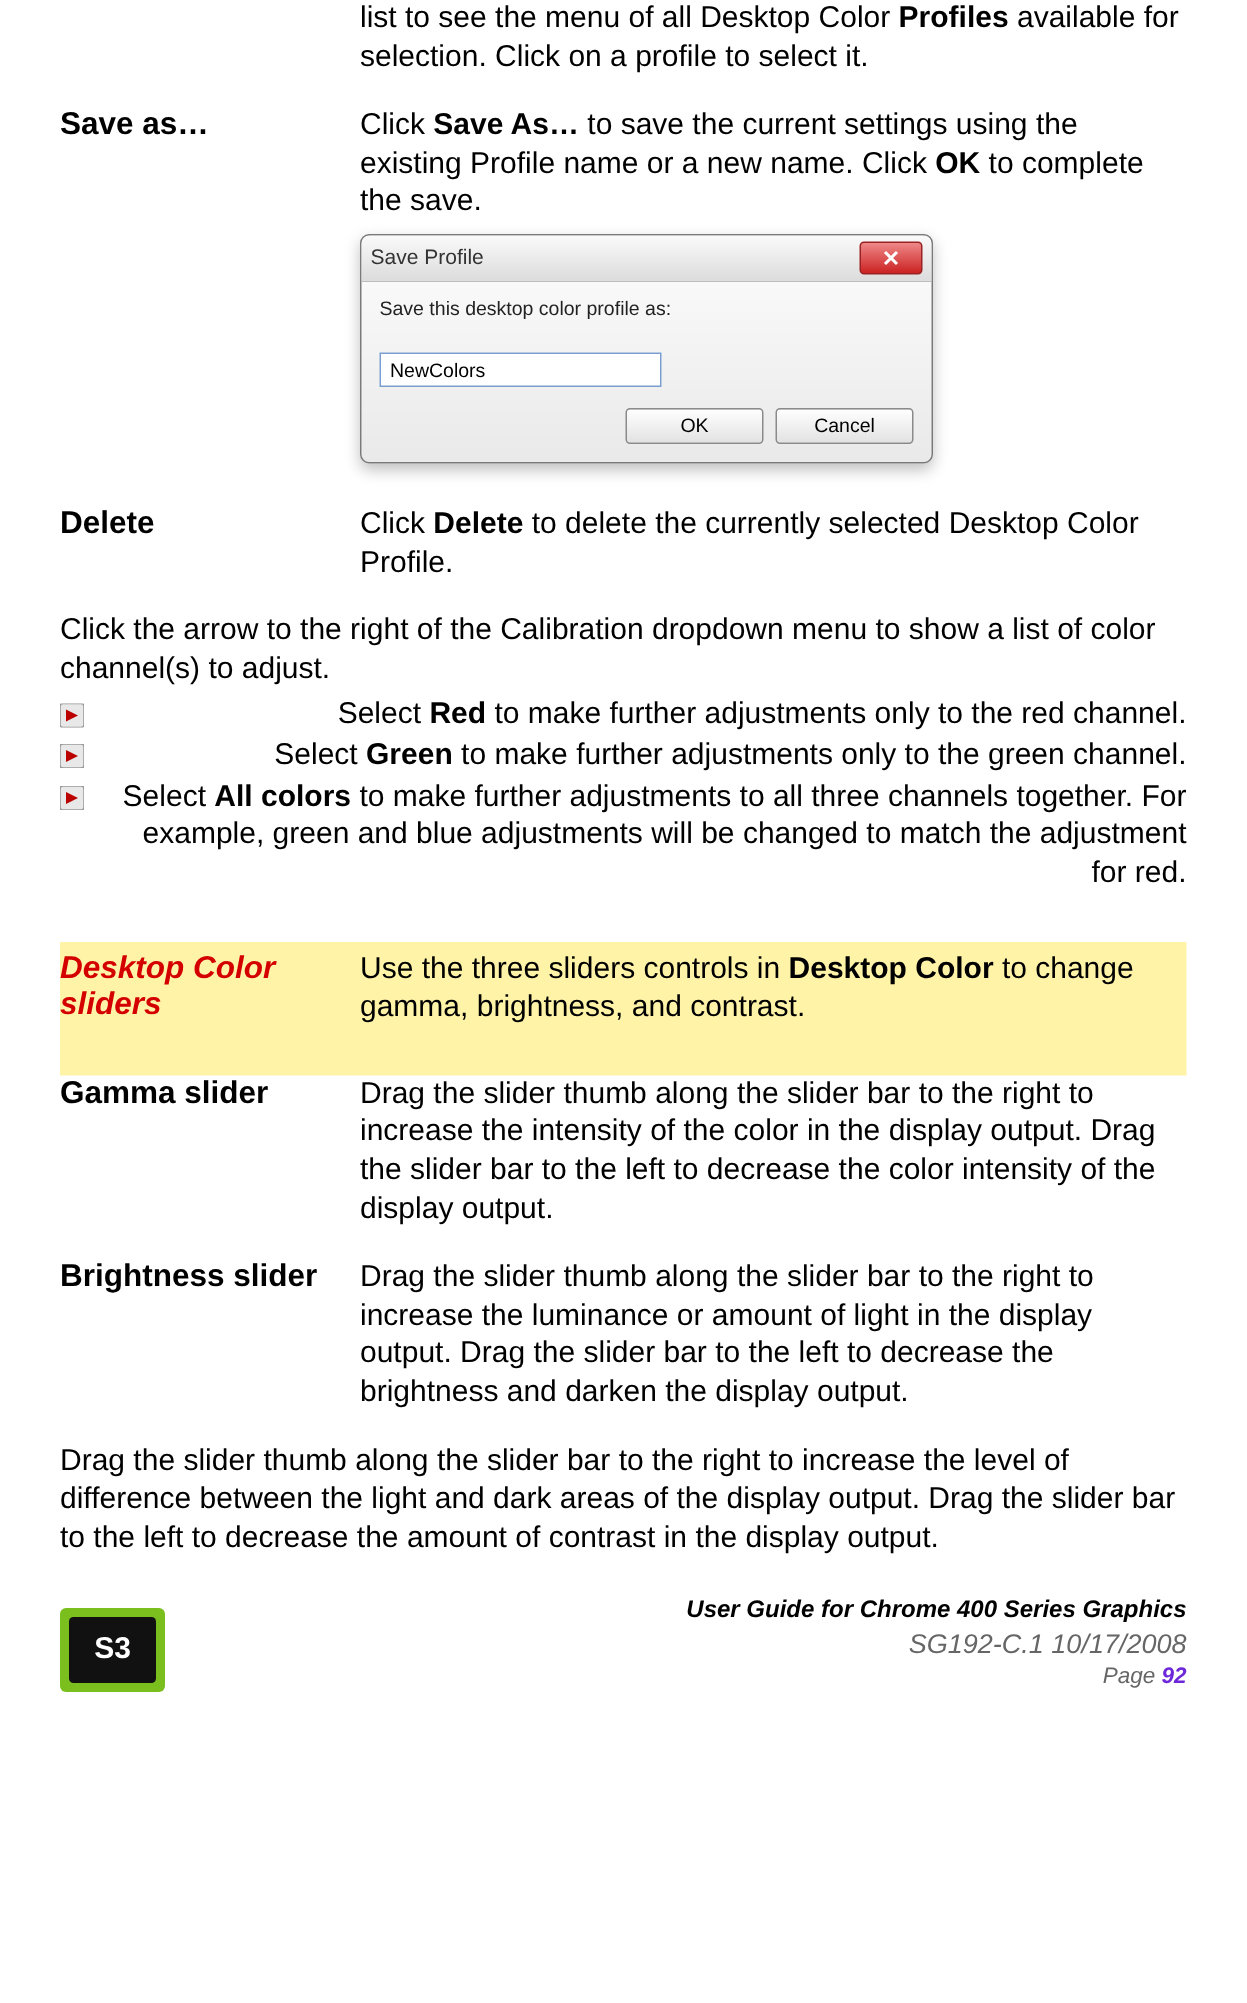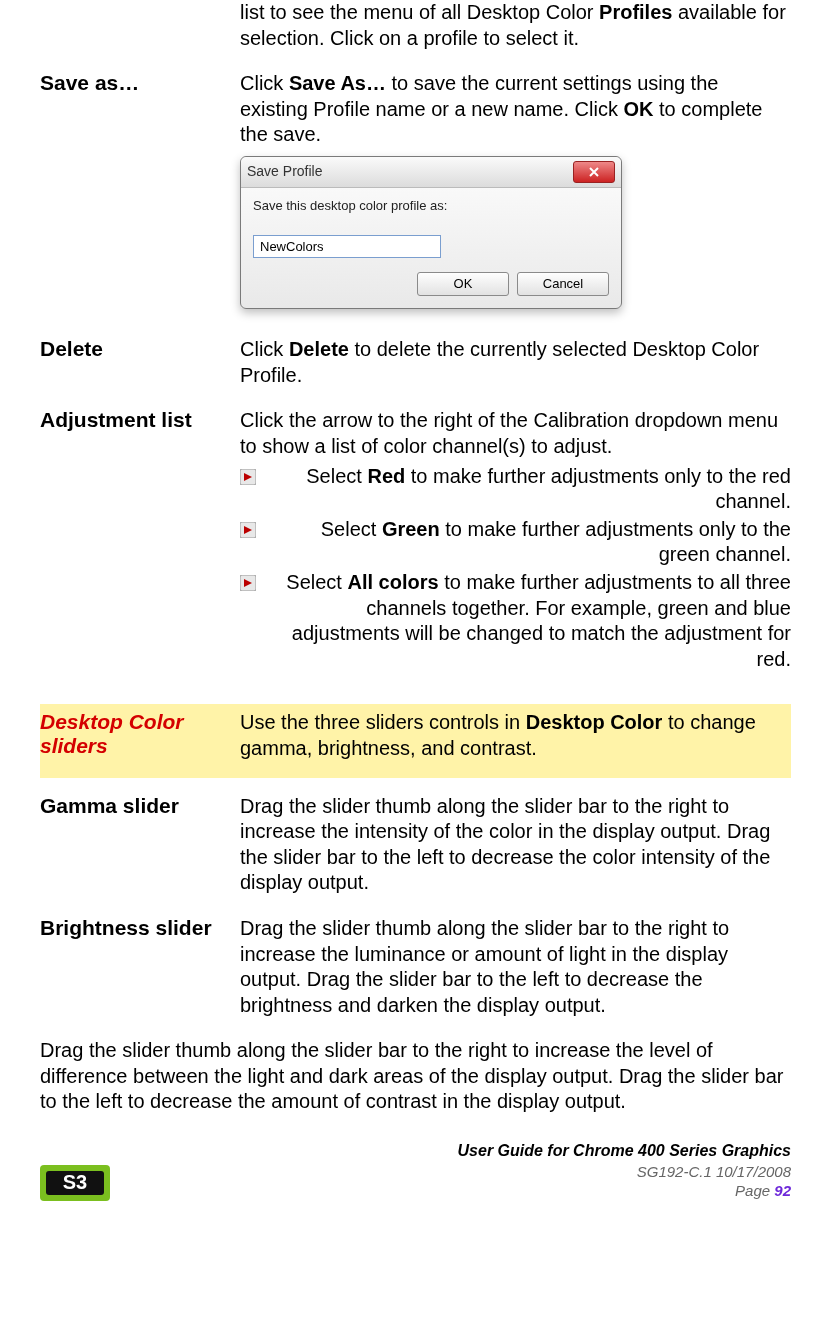--- a/index.html
+++ b/index.html
@@ -28,22 +28,21 @@
   }
   .desc {
     flex: 1;
     font-size: 20px;
     line-height: 1.28;
   }
   .desc b { font-weight: bold; }
   .highlight-row {
     display: flex;
     background: #fff3a8;
-    padding: 6px 0 16px 0;
-    margin-bottom: 16px;
+    padding: 6px 0 32px 0;
   }
   .highlight-row .term {
     color: #d40000;
     font-style: italic;
     font-weight: bold;
   }
   ul.bullets {
     list-style: none;
     padding: 0;
     margin: 4px 0 12px 0;
@@ -120,21 +119,21 @@
 
   
   .footer {
     display: flex;
     align-items: flex-end;
     padding: 6px 40px 10px 40px;
     box-sizing: border-box;
   }
   .logo {
     width: 70px;
-    height: 36px;
+    height: 56px;
     background: #7bbf1f;
     border-radius: 4px;
     position: relative;
     margin-right: 4px;
     flex: 0 0 70px;
   }
   .logo-inner {
     position: absolute;
     inset: 6px;
     border-radius: 3px;
@@ -147,21 +146,21 @@
     font-size: 20px;
     font-family: Arial, sans-serif;
   }
   .footer-text {
     flex: 1;
     text-align: right;
     font-size: 16px;
     line-height: 1.3;
   }
   .footer-line1 { font-style: italic; font-weight: bold; color: #000; }
-  .footer-line2 { font-style: italic; color: #666; font-size: 15px; }
+  .footer-line2 { font-style: italic; color: #666; font-size: 18px; }
   .footer-line3 { font-style: italic; color: #666; font-size: 15px; }
   .footer-line3 b { color: #6d28d9; font-style: italic; }
 </style>
 </head>
 <body>
 
 <div class="page">
 
   <div class="row">
     <div class="term"></div>
@@ -199,21 +198,20 @@
   </div>
 
   <div class="row">
     <div class="term">Delete</div>
     <div class="desc">
       <span>Click </span><b>Delete</b><span> to delete the currently selected Desktop Color Profile.</span>
     </div>
   </div>
 
   <div class="row">
-    <div class="term">Adjustment list</div>
     <div class="desc">
       <div>Click the arrow to the right of the Calibration dropdown menu to show a list of color channel(s) to adjust.</div>
       <ul class="bullets" id="adjust-list">
           <li>
             <svg class="bullet-icon" viewBox="0 0 16 16">
               <rect x="0" y="0" width="16" height="16" rx="2" fill="#e8e8e8" stroke="#999"></rect>
               <path d="M4 4 L12 8 L4 12 Z" fill="#b00"></path>
             </svg>
             <div class="li-text"><span>Select </span><b>Red</b><span> to make further adjustments only to the red channel.</span></div>
           </li>

